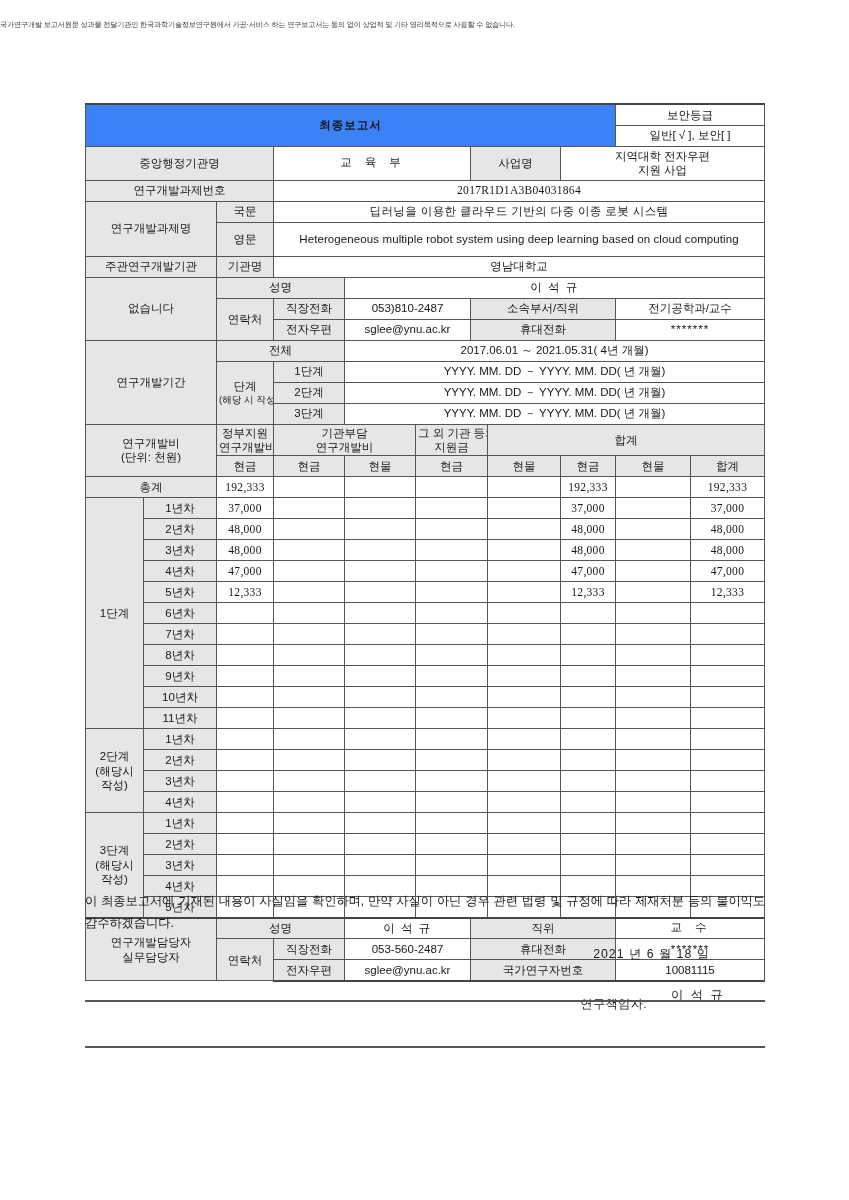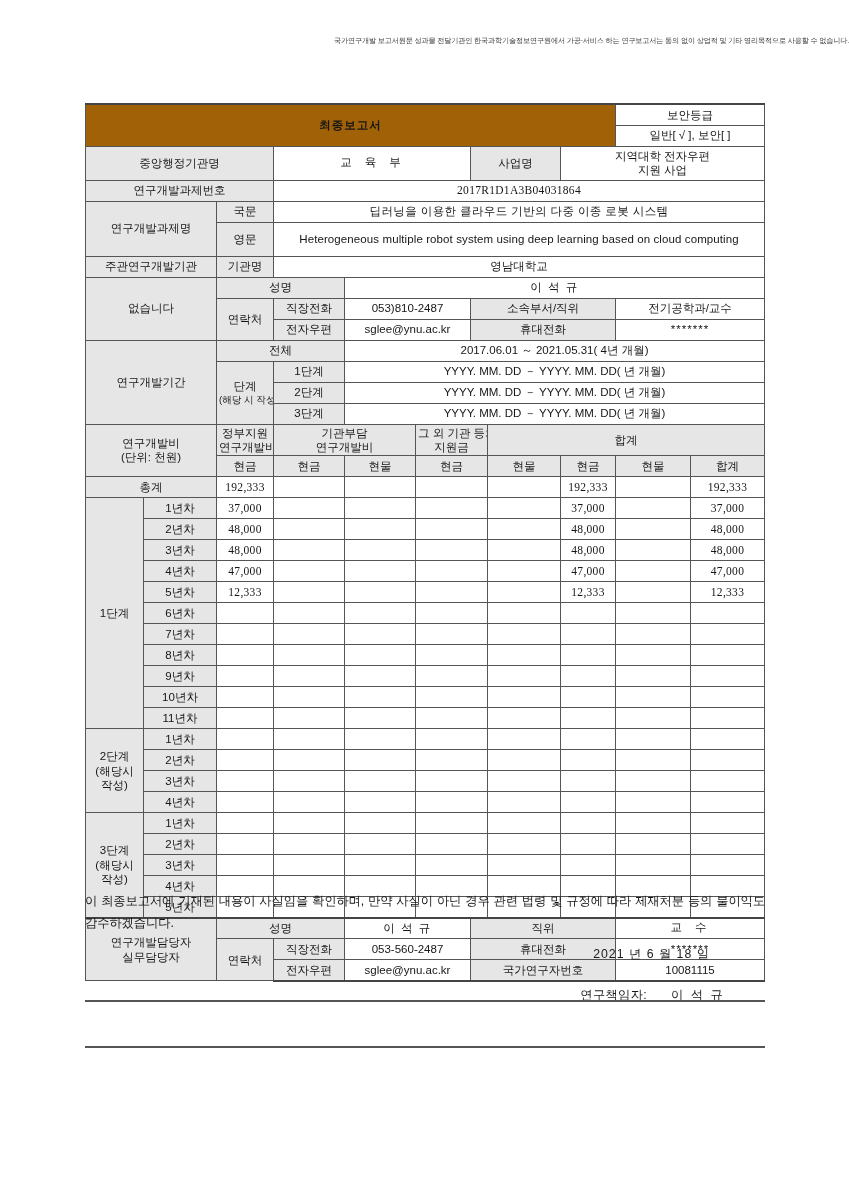--- a/index.html
+++ b/index.html
@@ -11,24 +11,24 @@
     font-family: "Liberation Sans", "DejaVu Sans", sans-serif;
     color: #1a1a1a;
     position: relative;
     overflow: hidden;
   }
 
   .page { position: relative; width: 849px; height: 1200px; padding: 0; }
 
   .top-notice {
     position: absolute;
-    top: 36px;
+    top: 20px;
     left: 0;
     width: 849px;
-    text-align: right;
+    text-align: left;
     font-size: 7.2px;
     letter-spacing: -0.2px;
     color: #3a3a3a;
     white-space: nowrap;
   }
 
   .sheet {
     position: absolute;
     left: 85px;
     top: 103px;
@@ -55,21 +55,21 @@
   .shade { background: #e6e6e6; }
   .white { background: #ffffff; }
 
   .rule-top { border-top: 2px solid #444 !important; }
   .rule-bot { border-bottom: 2px solid #444 !important; }
 
   .title-cell {
     font-size: 21px;
     font-weight: bold;
     letter-spacing: 1px;
-    background: #a16207;
+    background: #3b82f6;
   }
   .num-right { text-align: right; padding-right: 5px; }
   .sp { letter-spacing: 3px; font-family: Liberation Mono, monospace; }
   .sp2 { letter-spacing: 1.5px; }
   .tiny { font-size: 10.5px; }
   .tinier { font-size: 9.6px; }
   .eng-left {
     text-align: left;
     padding-left: 4px;
     font-size: 12px;
@@ -106,21 +106,21 @@
   }
   .sign-block {
     position: absolute;
     left: 85px;
     top: 984px;
     width: 680px;
     font-size: 12.3px;
     line-height: 1.85;
   }
   .sign-row { display: flex; justify-content: flex-end; }
-  .sign-label { text-align: right; letter-spacing: 0.3px; }
+  .sign-label { text-align: right; letter-spacing: 0.3px; margin-top: 9px; }
   .sign-value { width: 118px; text-align: left; padding-left: 24px; letter-spacing: 2px; }
 
   .hr-line {
     position: absolute;
     left: 85px;
     width: 680px;
     border-top: 2px solid #555;
   }
   .hr-a { top: 1000px; }
   .hr-b { top: 1046px; }

